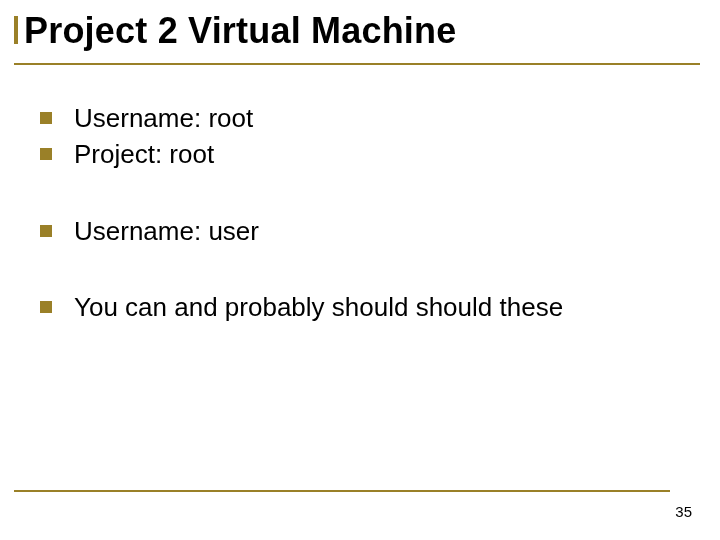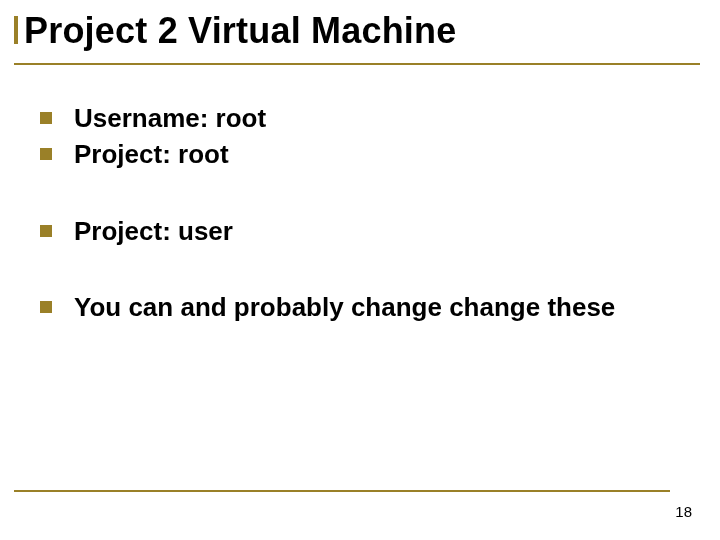--- a/index.html
+++ b/index.html
@@ -47,21 +47,20 @@
     margin-top: 2px;
   }
   .body {
     position: absolute;
     top: 100px;
     left: 40px;
     right: 40px;
   }
   .group {
     margin-bottom: 40px;
-    font-weight: bold;
   }
   .bullet-row {
     display: flex;
     align-items: flex-start;
     font-size: 26px;
     line-height: 1.4;
   }
   .bullet-icon {
     width: 12px;
     height: 12px;
@@ -108,29 +107,29 @@
       </div>
       <div class="bullet-row">
         <div class="bullet-icon"></div>
         <div class="bullet-text">Project: root</div>
       </div>
     </div>
 
     <div class="group">
       <div class="bullet-row">
         <div class="bullet-icon"></div>
-        <div class="bullet-text">Project: user</div>
+        <div class="bullet-text">Username: user</div>
       </div>
     </div>
 
     <div class="group">
       <div class="bullet-row">
         <div class="bullet-icon"></div>
-        <div class="bullet-text">You can and probably change change these</div>
+        <div class="bullet-text">You can and probably should should these</div>
       </div>
     </div>
 
   </div>
 
   <div class="bottom-line"></div>
-  <div class="page-number">18</div>
+  <div class="page-number">35</div>
 
 </div>
 
 </body></html>

